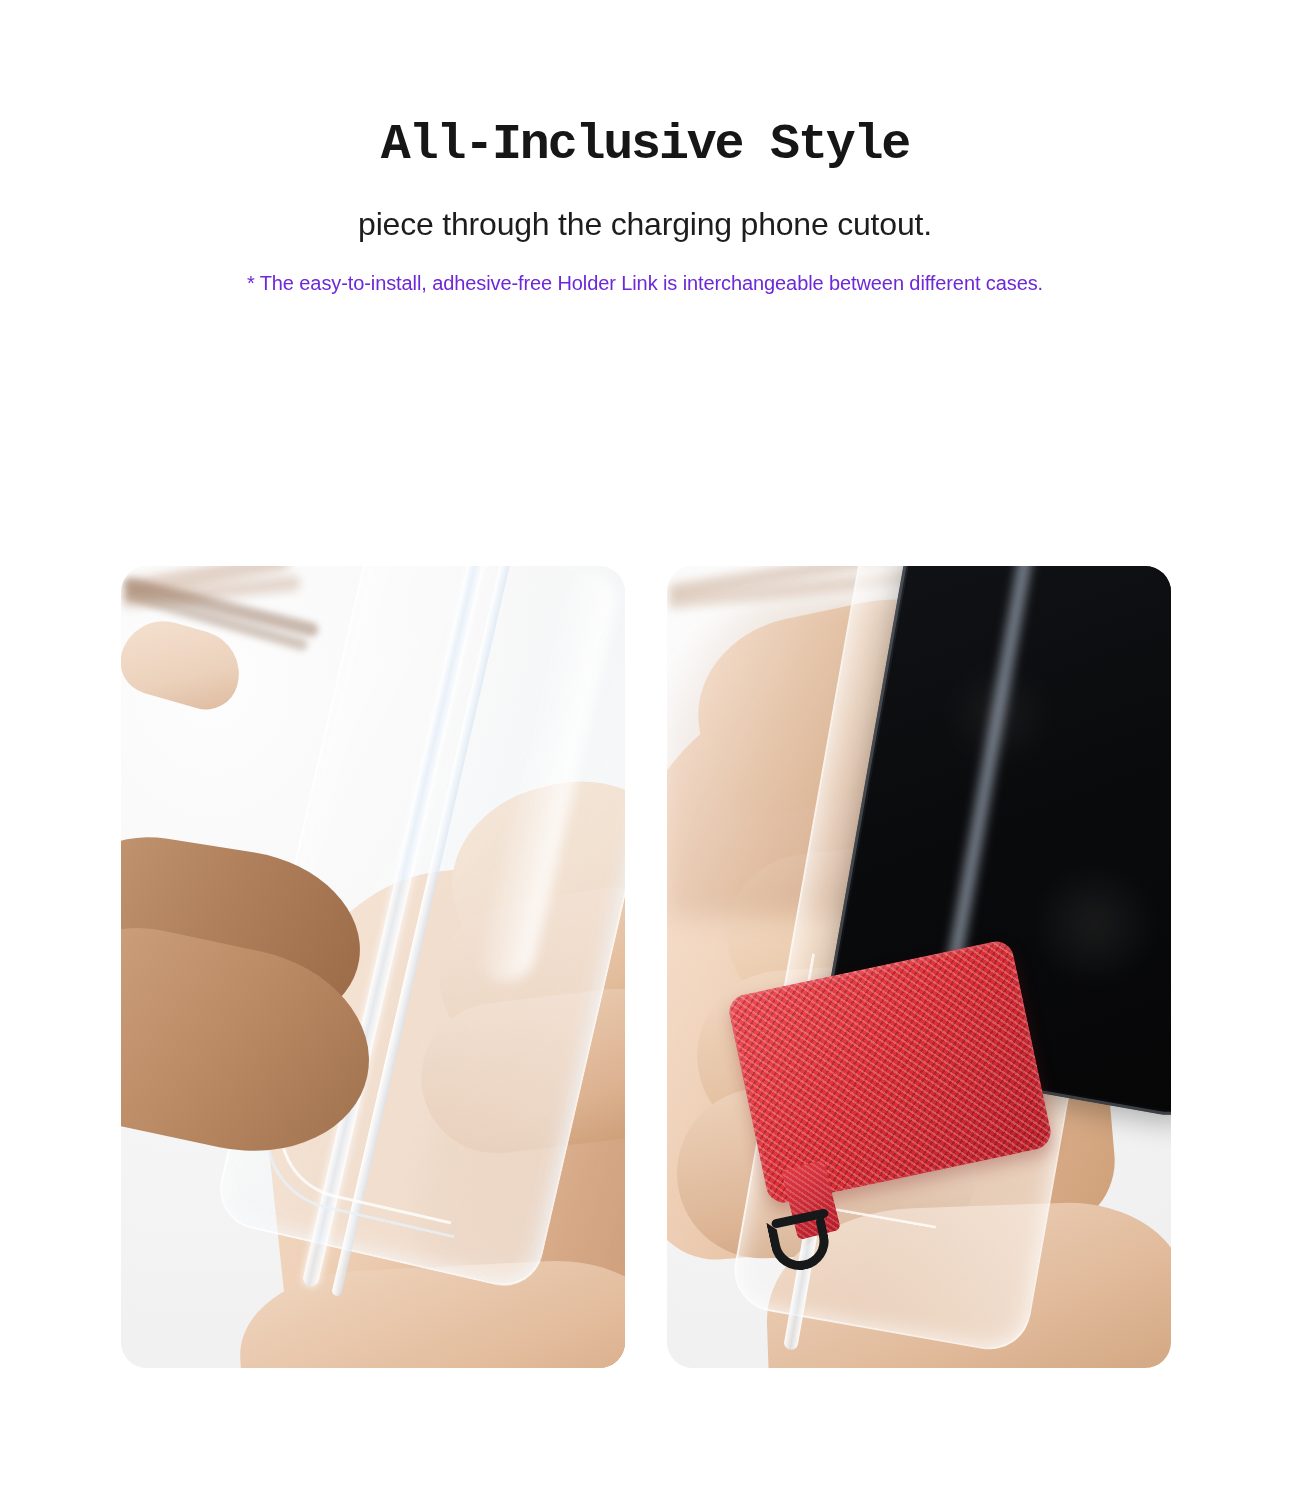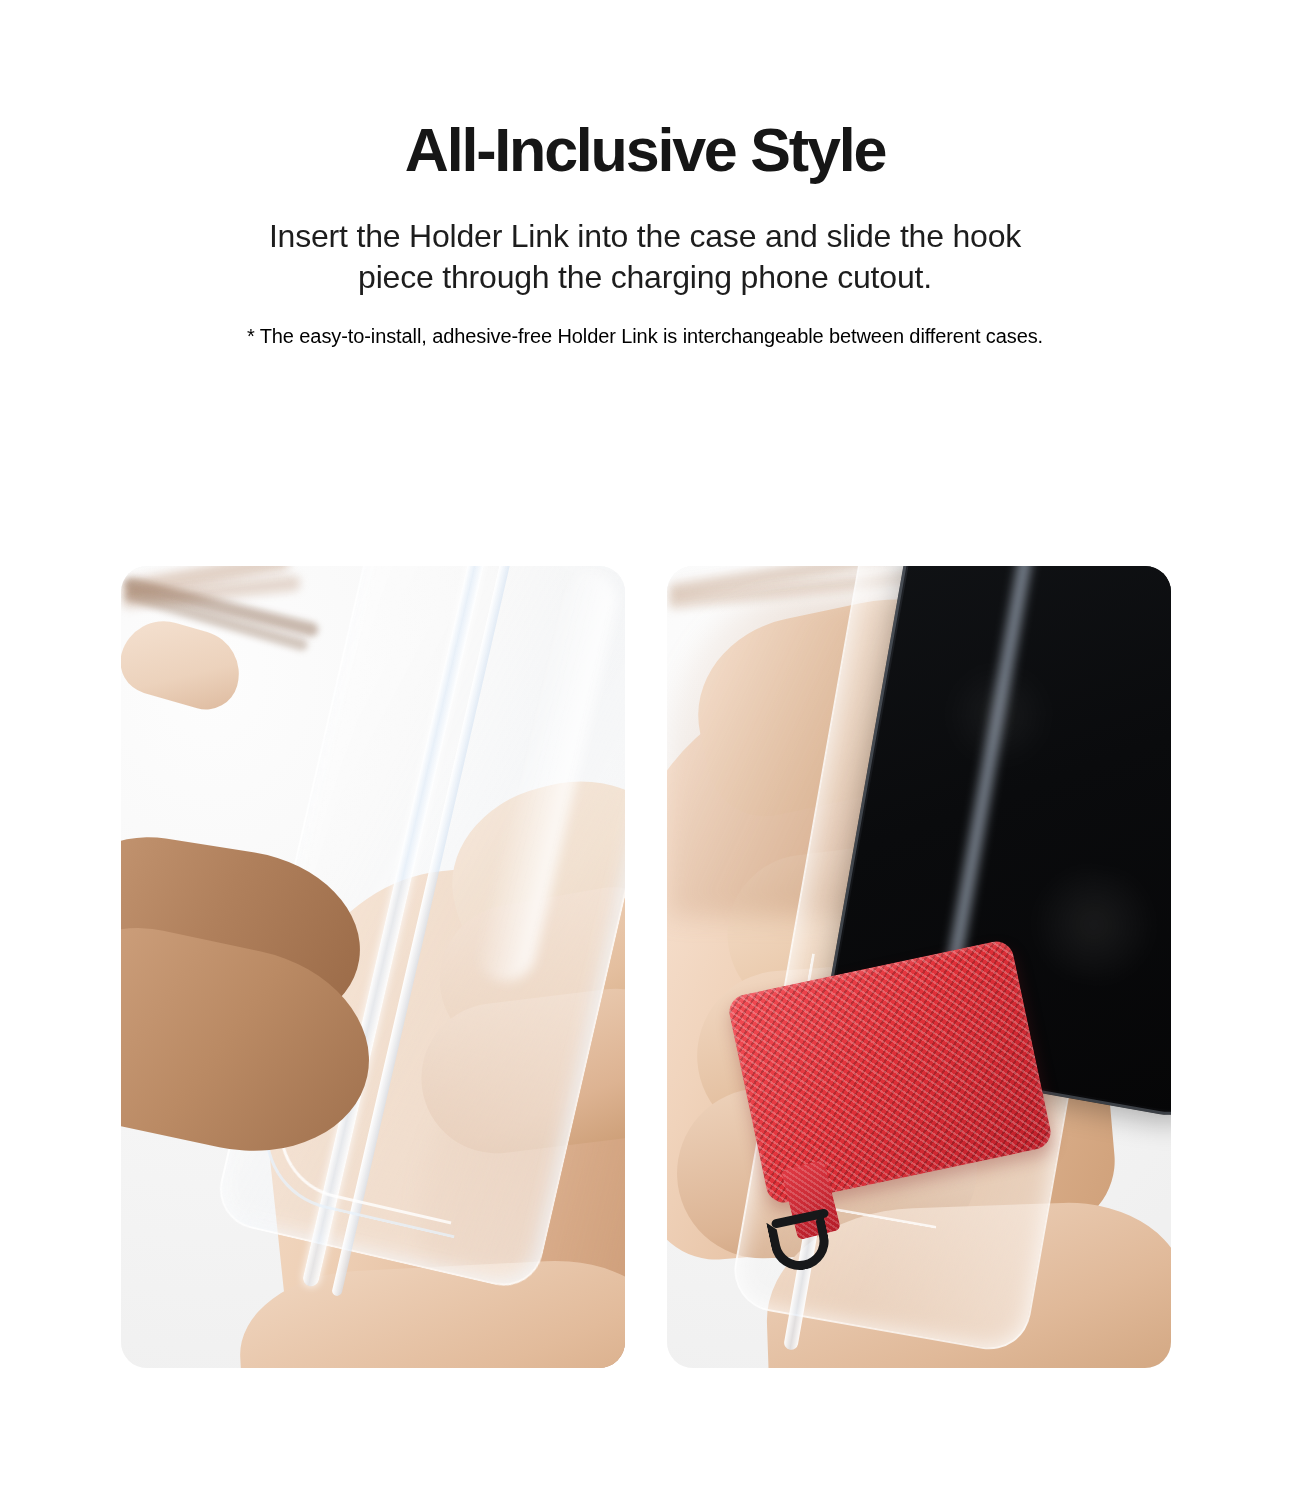--- a/index.html
+++ b/index.html
@@ -22,44 +22,44 @@
   
   .copy-block {
     position: absolute;
     top: 118px;
     left: 0;
     width: 1290px;
     text-align: center;
   }
 
   .headline {
-    font-size: 61px;
+    font-size: 50px;
     font-weight: 700;
     letter-spacing: -2.2px;
     color: #161616;
     line-height: 1.08;
-    font-family: Liberation Sans, sans-serif;
+    font-family: Liberation Mono, monospace;
   }
 
   .subcopy {
     margin-top: 32px;
     font-size: 32px;
     font-weight: 400;
     color: #1d1d1d;
     line-height: 1.30;
     letter-spacing: -0.2px;
   }
   .subcopy .ln { display: block; }
   .subcopy .ln-gap { margin-top: 6px; }
 
   .footnote {
     margin-top: 24px;
     font-size: 20px;
     font-weight: 400;
-    color: #000000;
+    color: #6d28d9;
     letter-spacing: -0.1px;
     line-height: 1.35;
   }
 
   
   .panels {
     position: absolute;
     top: 566px;
     left: 121px;
     width: 1049px;
@@ -471,21 +471,20 @@
 </head>
 <body>
 
 <div class="page">
 
   <div class="copy-block">
 
     <h1 class="headline">All-Inclusive Style</h1>
 
     <div class="subcopy">
-      <span class="ln">Insert the Holder Link into the case and slide the hook</span>
       <span class="ln">piece through the charging phone cutout.</span>
     </div>
 
     <div class="footnote">* The easy-to-install, adhesive-free Holder Link is interchangeable between different cases.</div>
   </div>
 
   <div class="panels">
 
     <div class="panel">
       <div class="backdrop"></div>

